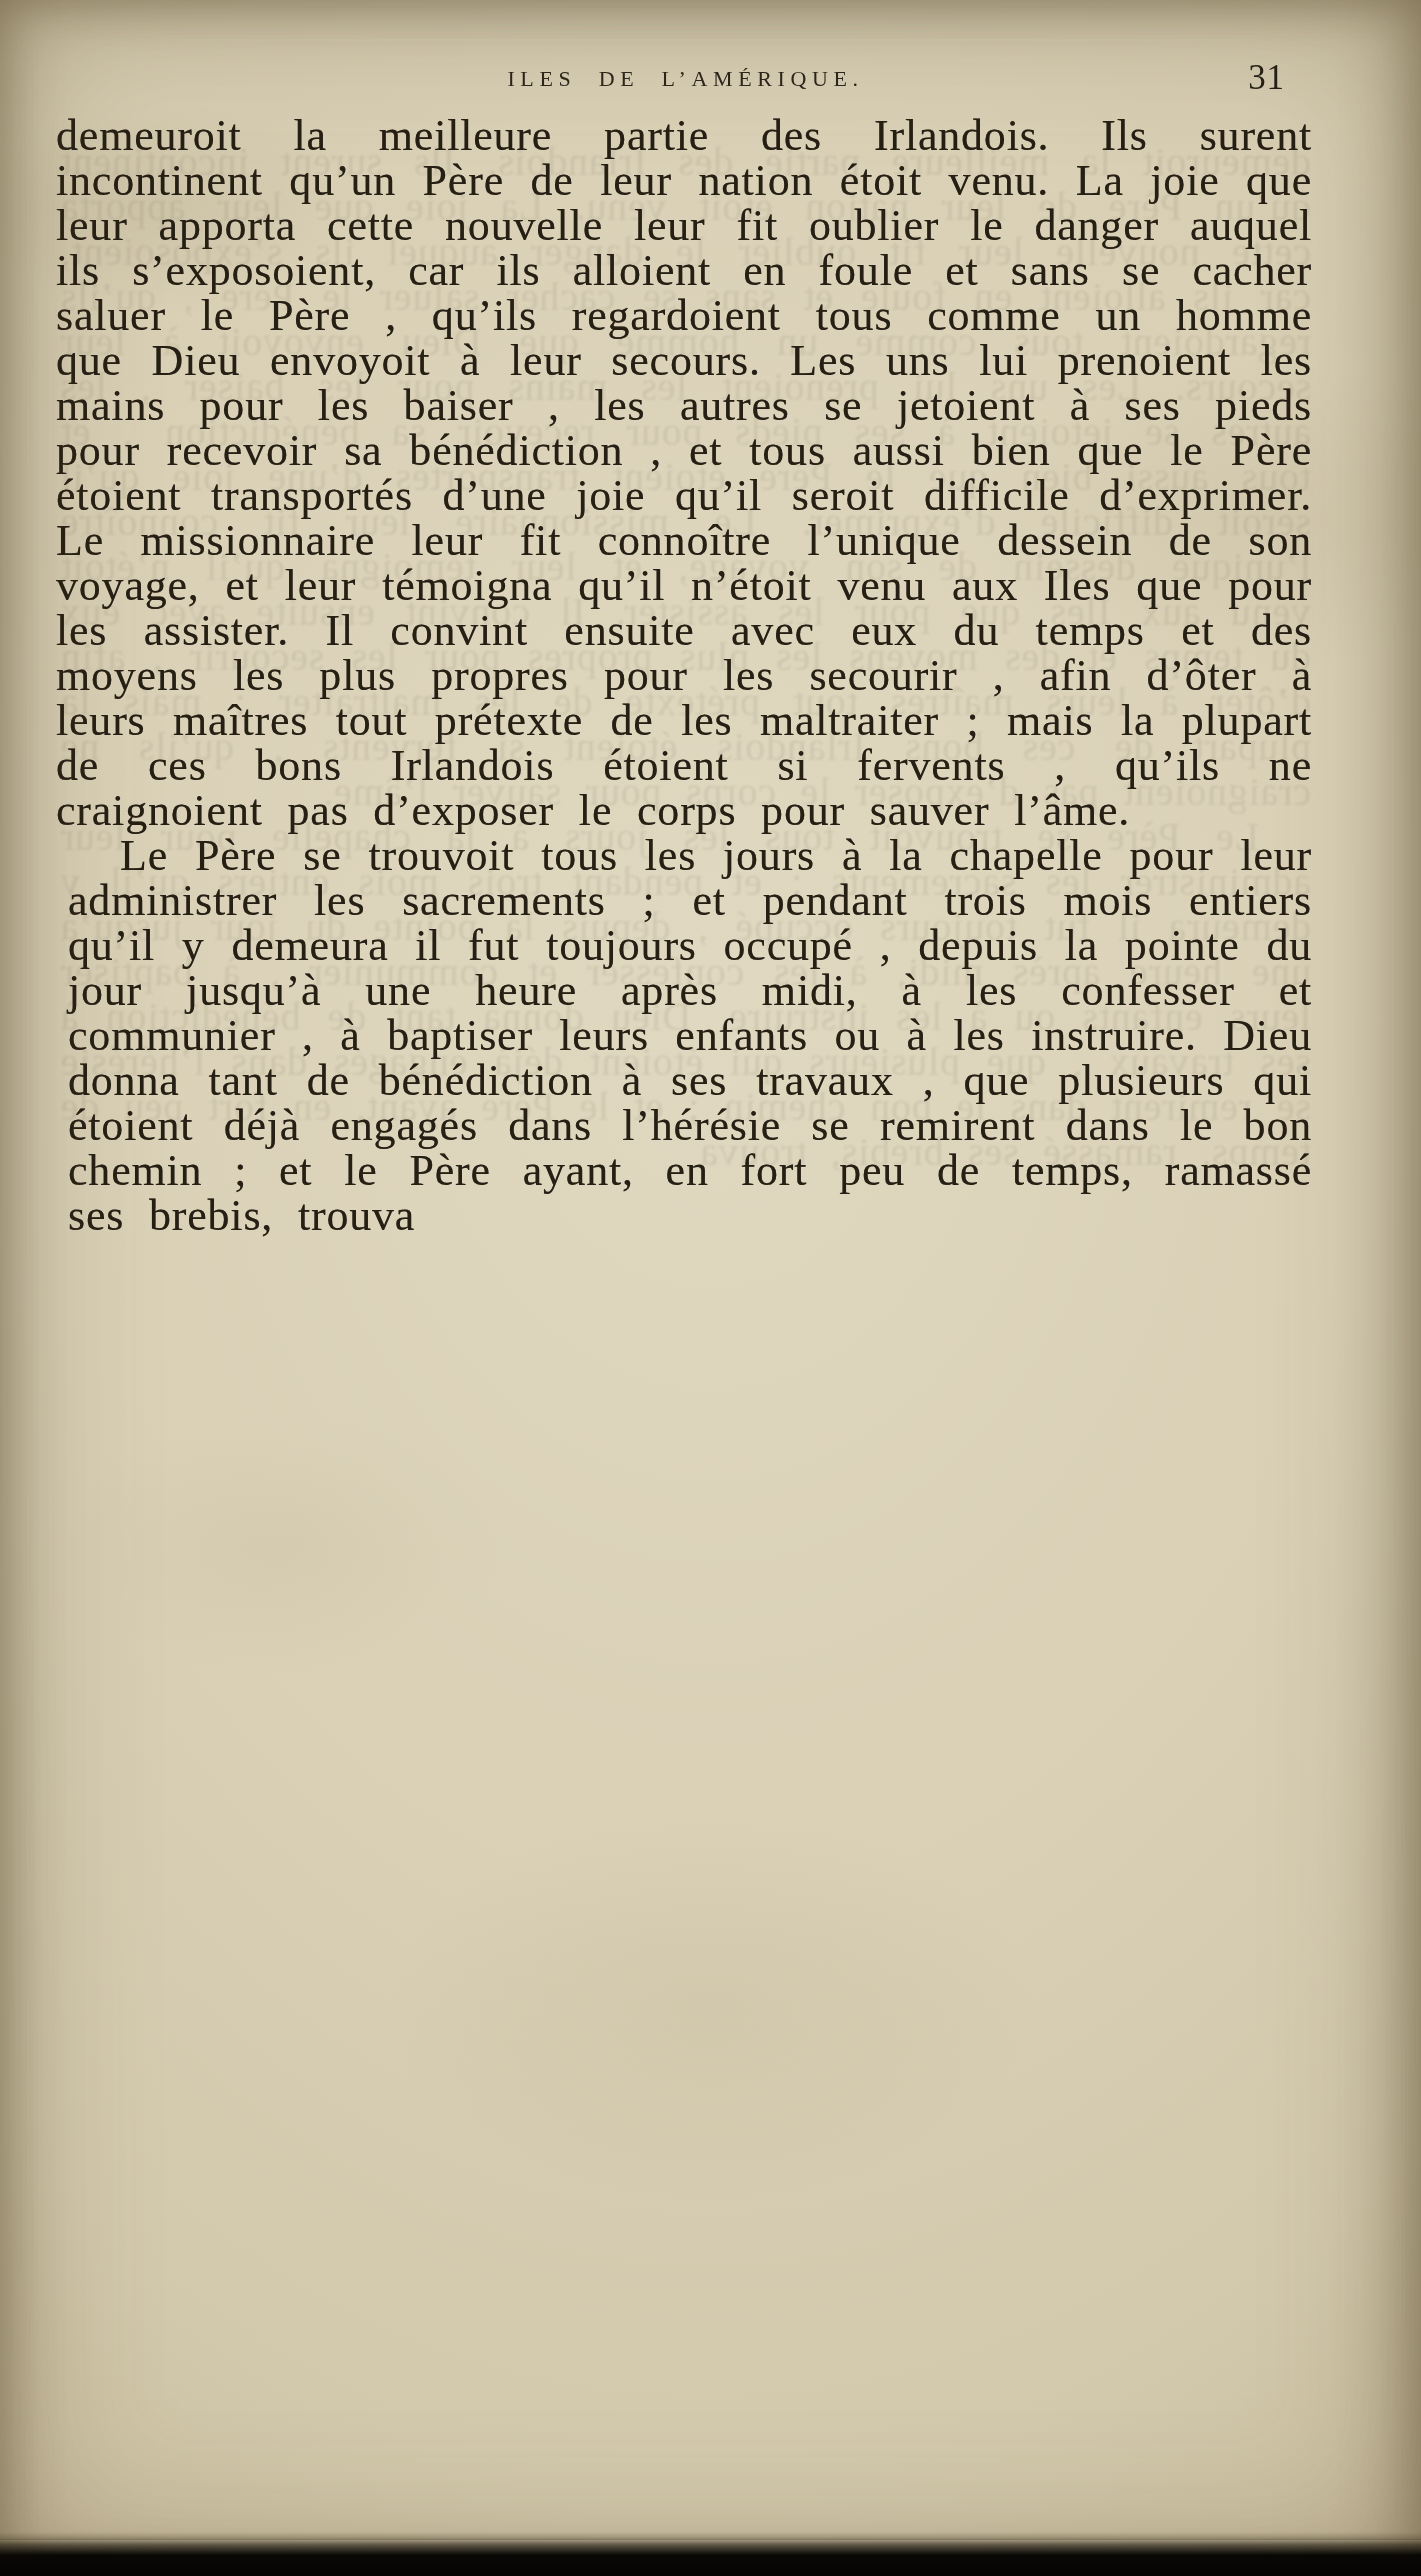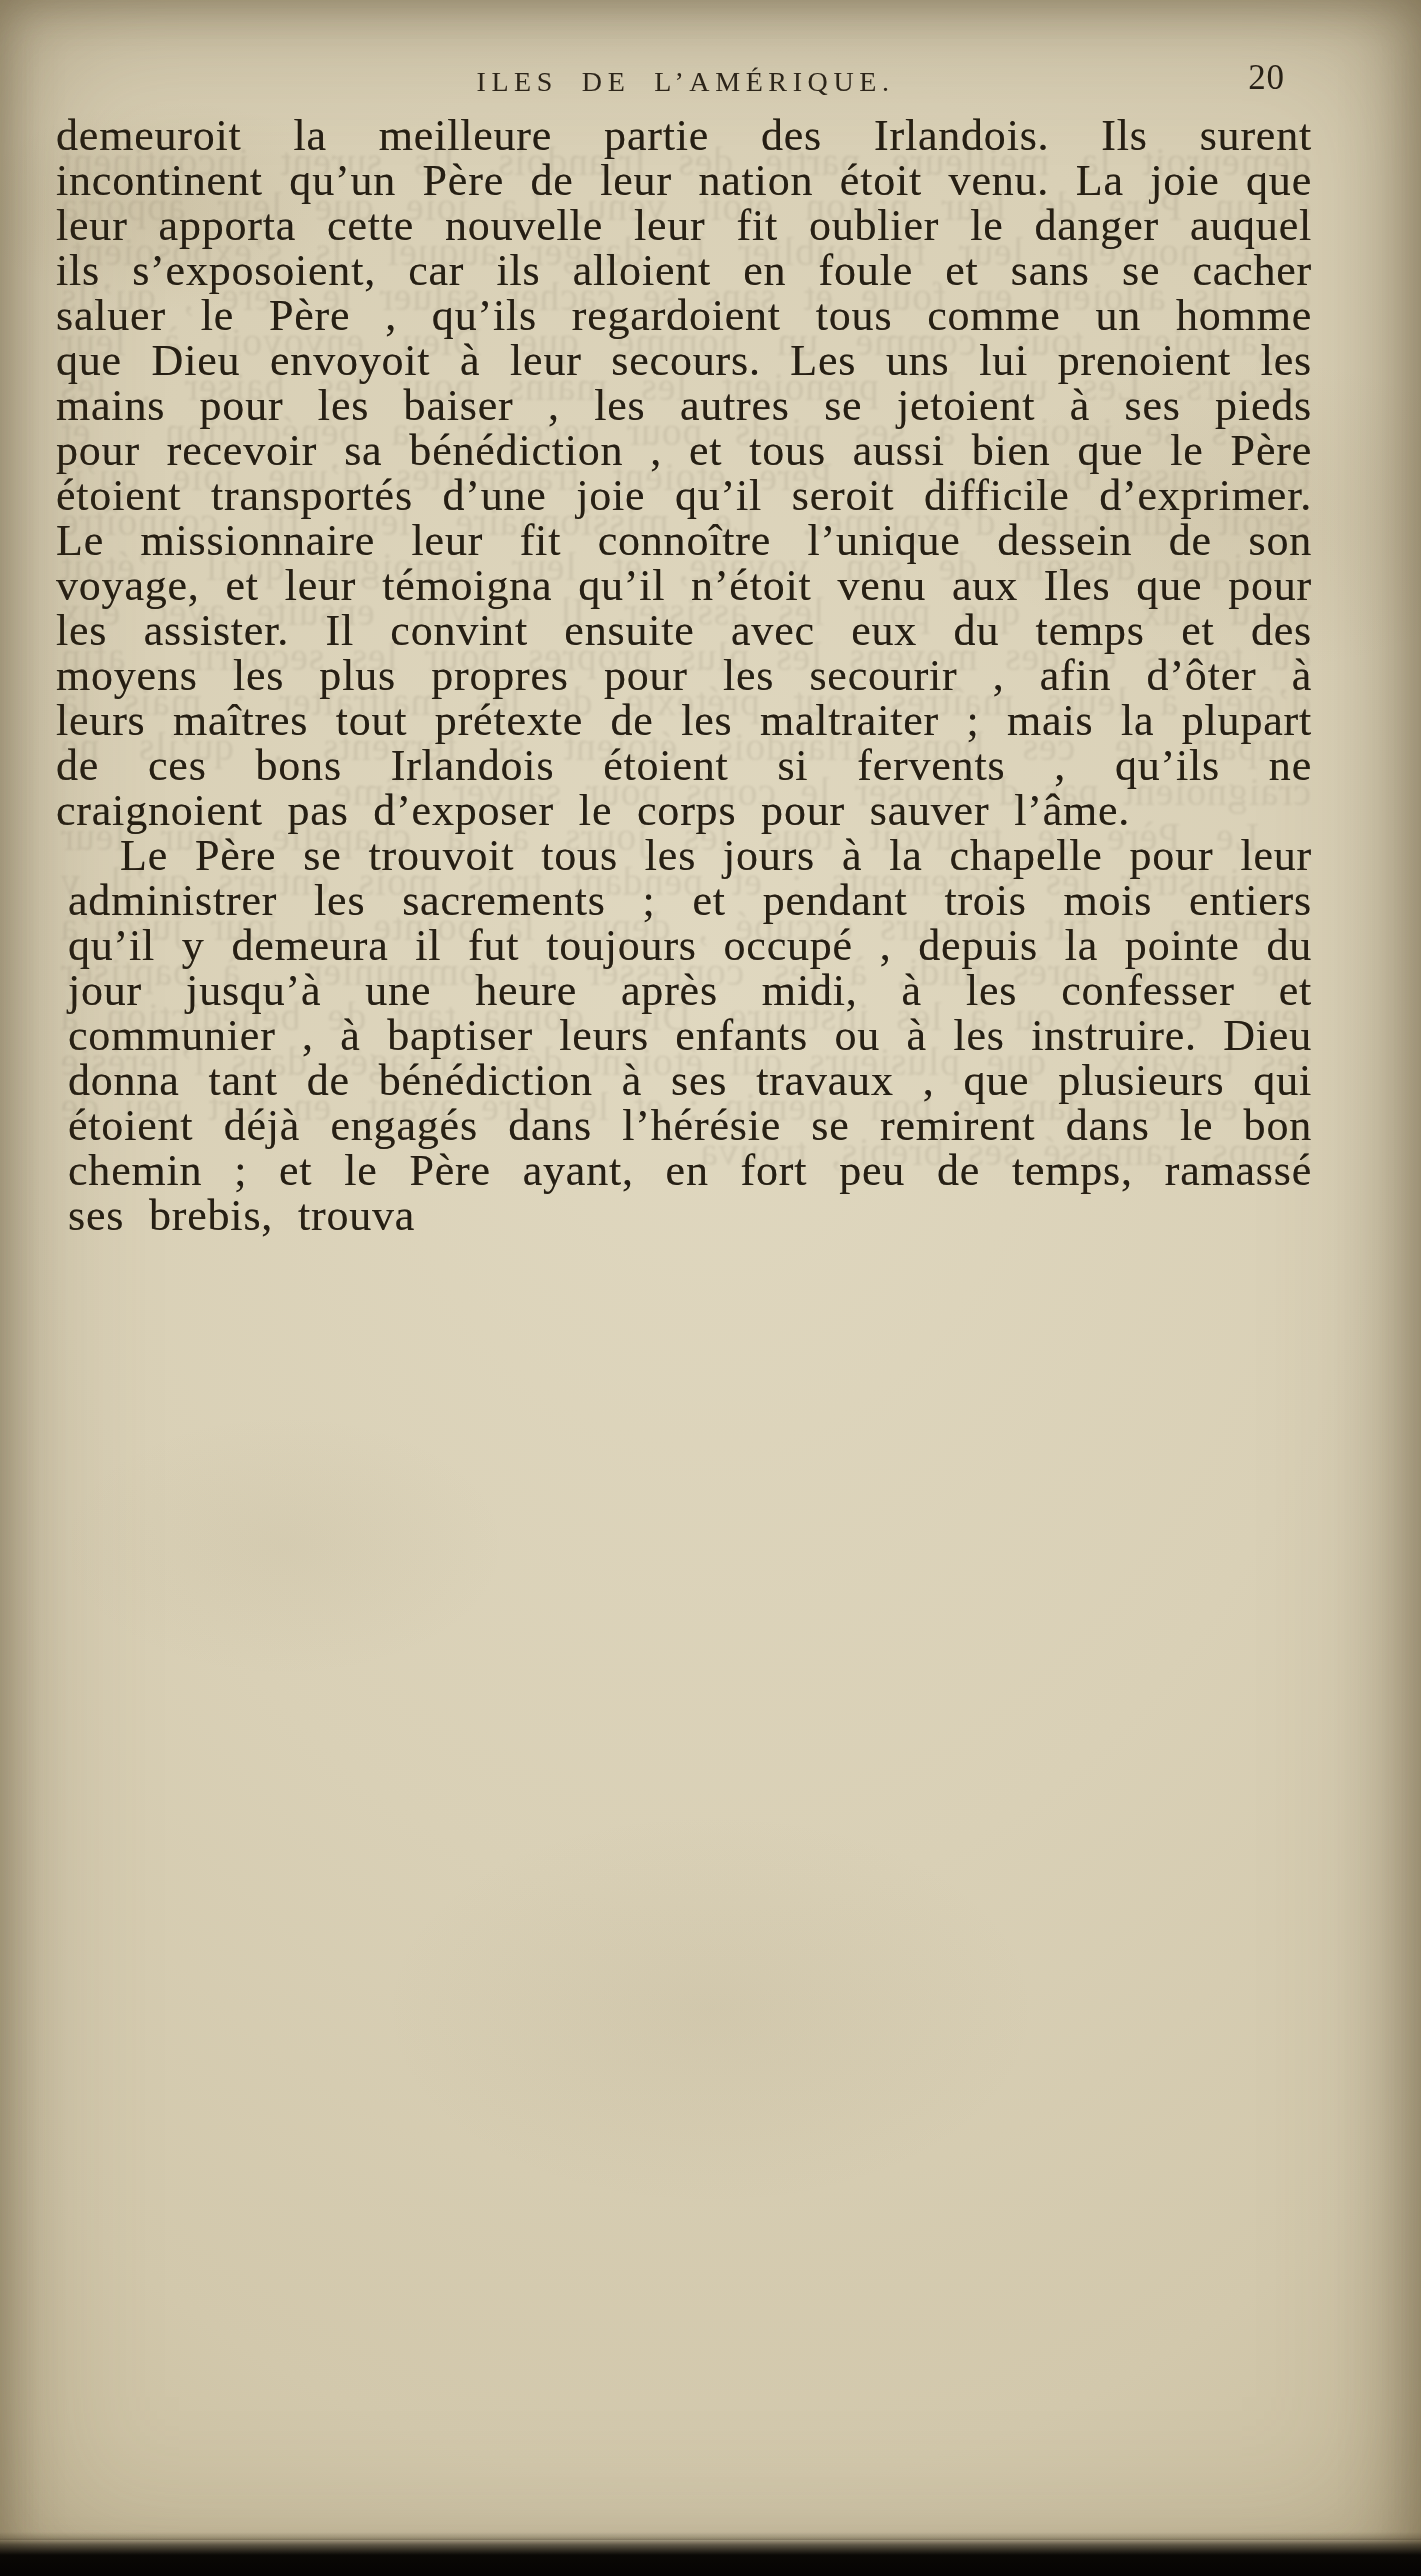--- a/index.html
+++ b/index.html
@@ -80,21 +80,21 @@
     width: 1251px;
     height: 45px;
     z-index: 3;
   }
   .header-title {
     position: absolute;
     left: 0;
     right: 0;
     top: 7.5px;
     text-align: center;
-    font-size: 28px;
+    font-size: 22px;
     letter-spacing: 5.6px;
     word-spacing: 11.3px;
     color: #2b241a;
   }
   .page-number {
     position: absolute;
     right: 26px;
     top: 0;
     font-size: 35px;
     letter-spacing: 0.9px;
@@ -149,21 +149,21 @@
 
   <div class="paper-stains"></div>
 
   <div class="ghost-overlay" aria-hidden="true">
     <p>demeuroit la meilleure partie des Irlandois. Ils surent incontinent qu’un Père de leur nation étoit venu. La joie que leur apporta cette nouvelle leur fit oublier le danger auquel ils s’exposoient, car ils alloient en foule et sans se cacher saluer le Père , qu’ils regardoient tous comme un homme que Dieu envoyoit à leur secours. Les uns lui prenoient les mains pour les baiser , les autres se jetoient à ses pieds pour recevoir sa bénédiction , et tous aussi bien que le Père étoient transportés d’une joie qu’il seroit difficile d’exprimer. Le missionnaire leur fit connoître l’unique dessein de son voyage, et leur témoigna qu’il n’étoit venu aux Iles que pour les assister. Il convint ensuite avec eux du temps et des moyens les plus propres pour les secourir , afin d’ôter à leurs maîtres tout prétexte de les maltraiter ; mais la plupart de ces bons Irlandois étoient si fervents , qu’ils ne craignoient pas d’exposer le corps pour sauver l’âme.</p>
     <p>Le Père se trouvoit tous les jours à la chapelle pour leur administrer les sacrements ; et pendant trois mois entiers qu’il y demeura il fut toujours occupé , depuis la pointe du jour jusqu’à une heure après midi, à les confesser et communier , à baptiser leurs enfants ou à les instruire. Dieu donna tant de bénédiction à ses travaux , que plusieurs qui étoient déjà engagés dans l’hérésie se remirent dans le bon chemin ; et le Père ayant, en fort peu de temps, ramassé ses brebis, trouva</p>
   </div>
 
   <div class="running-header">
     <div class="header-title">ILES DE L’AMÉRIQUE.</div>
-    <div class="page-number">20</div>
+    <div class="page-number">31</div>
   </div>
 
   <div class="text-body">
     <p>demeuroit la meilleure partie des Irlandois. Ils surent incontinent qu’un Père de leur nation étoit venu. La joie que leur apporta cette nouvelle leur fit oublier le danger auquel ils s’exposoient, car ils alloient en foule et sans se cacher saluer le Père , qu’ils regardoient tous comme un homme que Dieu envoyoit à leur secours. Les uns lui prenoient les mains pour les baiser , les autres se jetoient à ses pieds pour recevoir sa bénédiction , et tous aussi bien que le Père étoient transportés d’une joie qu’il seroit difficile d’exprimer. Le missionnaire leur fit connoître l’unique dessein de son voyage, et leur témoigna qu’il n’étoit venu aux Iles que pour les assister. Il convint ensuite avec eux du temps et des moyens les plus propres pour les secourir , afin d’ôter à leurs maîtres tout prétexte de les maltraiter ; mais la plupart de ces bons Irlandois étoient si fervents , qu’ils ne craignoient pas d’exposer le corps pour sauver l’âme.</p>
     <p>Le Père se trouvoit tous les jours à la chapelle pour leur administrer les sacrements ; et pendant trois mois entiers qu’il y demeura il fut toujours occupé , depuis la pointe du jour jusqu’à une heure après midi, à les confesser et communier , à baptiser leurs enfants ou à les instruire. Dieu donna tant de bénédiction à ses travaux , que plusieurs qui étoient déjà engagés dans l’hérésie se remirent dans le bon chemin ; et le Père ayant, en fort peu de temps, ramassé ses brebis, trouva</p>
   </div>
 
   <div class="vignette"></div>
 
   <div class="bottom-scan-edge"></div>

